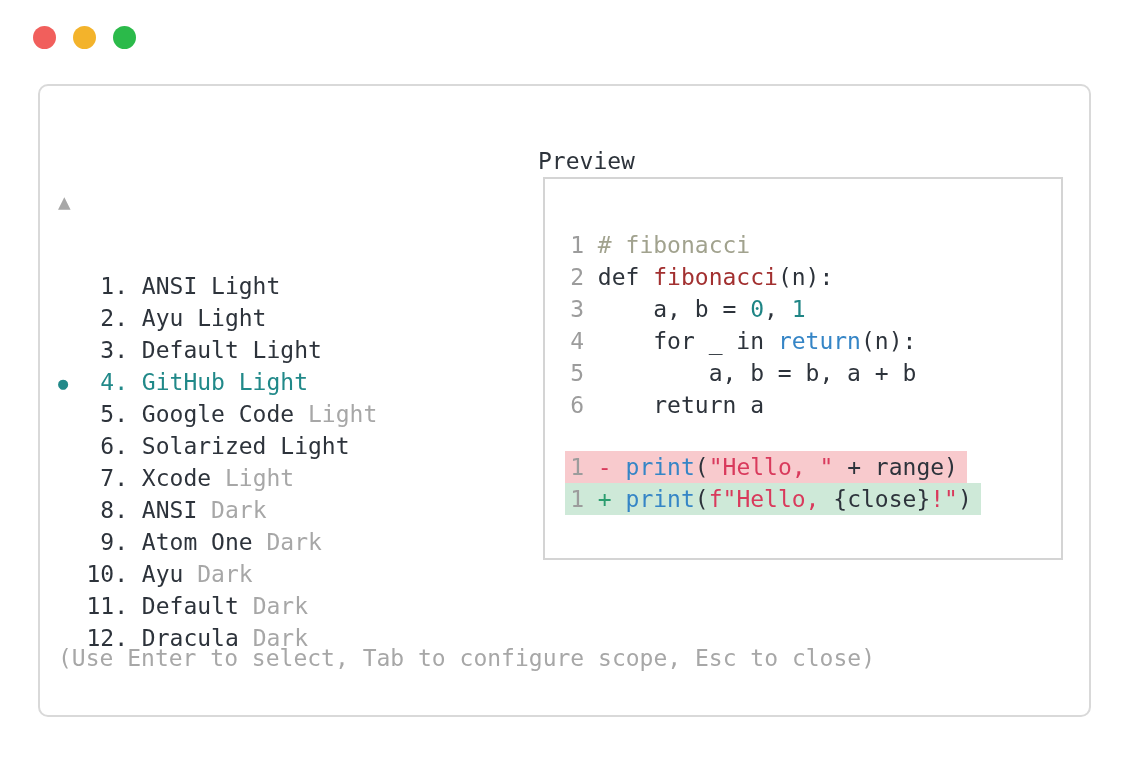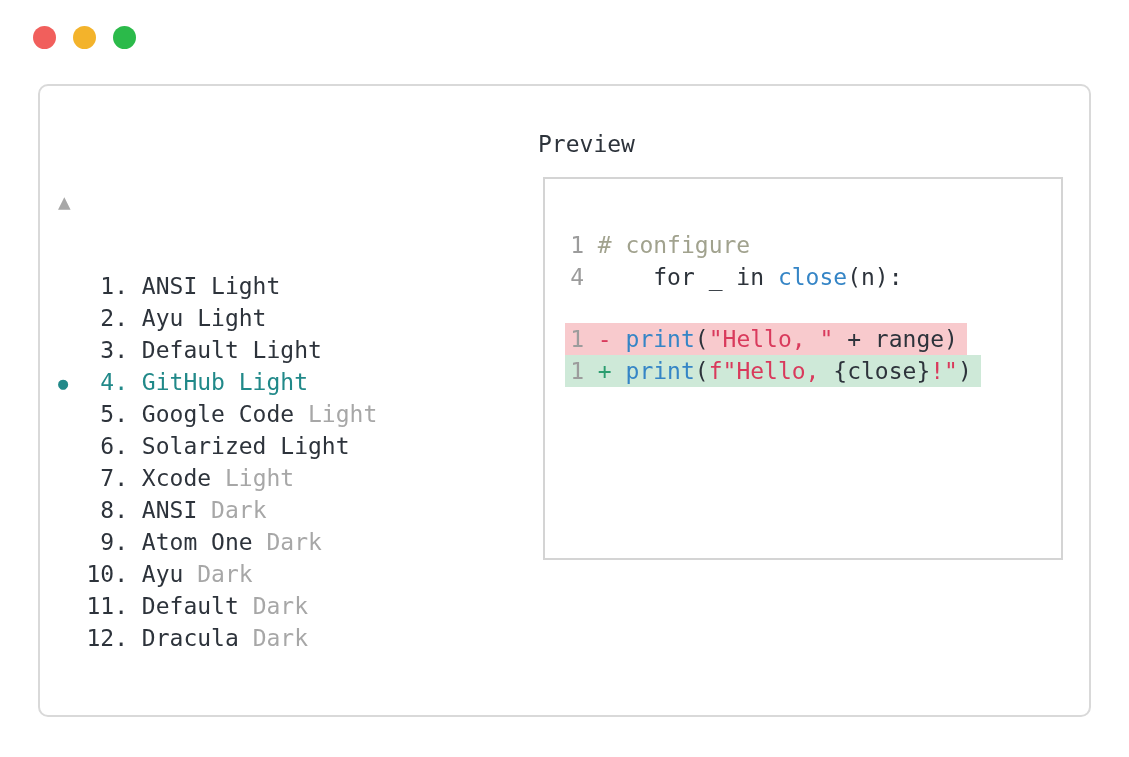--- a/index.html
+++ b/index.html
@@ -22,21 +22,21 @@
     border:2px solid var(--panelBorder);border-radius:10px;background:#fff;
   }
   .left-col{position:absolute;left:18px;top:48px;white-space:pre;}
   .row{height:32px;line-height:32px;white-space:pre;}
   .marker{display:inline-block;width:28px;color:var(--teal);font-size:17px;vertical-align:1px;}
   .num{display:inline-block;width:42px;text-align:right;}
   .name{}
   .suffix{color:var(--muted);}
   .list-row.selected .num,.list-row.selected .name{color:var(--teal);}
   .arrow-up{color:var(--muted);font-size:21px;}
-  .preview-label{position:absolute;left:498px;top:42px;line-height:32px;white-space:pre;}
+  .preview-label{position:absolute;left:498px;top:59px;line-height:32px;white-space:pre;}
   .preview-box{
     position:absolute;left:503px;top:91px;width:520px;height:383px;
     border:2px solid var(--previewBorder);background:#fff;
   }
   .code{margin:50px 0 0 25px;}
   .code-line{height:32px;line-height:32px;white-space:pre;}
   .lineno{display:inline-block;min-width:14px;text-align:right;color:var(--lineno);}
   .spacer{height:30px;}
   .t-fg{color:var(--fg);} .t-comment{color:var(--comment);} .t-func{color:var(--func);}
   .t-call{color:var(--call);} .t-str{color:var(--str);} .t-num{color:var(--num);}
@@ -57,21 +57,26 @@
   <div class="left-col">
     <div class="row arrow-up">▲</div>
     <div><div class="row list-row"><span class="marker"> </span><span class="num">1.</span><span class="name"> ANSI Light</span></div><div class="row list-row"><span class="marker"> </span><span class="num">2.</span><span class="name"> Ayu Light</span></div><div class="row list-row"><span class="marker"> </span><span class="num">3.</span><span class="name"> Default Light</span></div><div class="row list-row selected"><span class="marker">●</span><span class="num">4.</span><span class="name"> GitHub Light</span></div><div class="row list-row"><span class="marker"> </span><span class="num">5.</span><span class="name"> Google Code</span><span class="suffix"> Light</span></div><div class="row list-row"><span class="marker"> </span><span class="num">6.</span><span class="name"> Solarized Light</span></div><div class="row list-row"><span class="marker"> </span><span class="num">7.</span><span class="name"> Xcode</span><span class="suffix"> Light</span></div><div class="row list-row"><span class="marker"> </span><span class="num">8.</span><span class="name"> ANSI</span><span class="suffix"> Dark</span></div><div class="row list-row"><span class="marker"> </span><span class="num">9.</span><span class="name"> Atom One</span><span class="suffix"> Dark</span></div><div class="row list-row"><span class="marker"> </span><span class="num">10.</span><span class="name"> Ayu</span><span class="suffix"> Dark</span></div><div class="row list-row"><span class="marker"> </span><span class="num">11.</span><span class="name"> Default</span><span class="suffix"> Dark</span></div><div class="row list-row"><span class="marker"> </span><span class="num">12.</span><span class="name"> Dracula</span><span class="suffix"> Dark</span></div></div>
     
   </div>
 
   <div class="preview-label">Preview</div>
 
   <div class="preview-box">
     <div class="code">
-        <div class="code-line"><span class="lineno">1</span><span> </span><span class="t-comment"># configure</span></div>
-        <div class="code-line"><span class="lineno">4</span><span> </span><span class="t-fg">    for _ in </span><span class="t-call">close</span><span class="t-fg">(n):</span></div>
+        <div class="code-line"><span class="lineno">1</span><span> </span><span class="t-comment"># fibonacci</span></div>
+        <div class="code-line"><span class="lineno">2</span><span> </span><span class="t-fg">def </span><span class="t-func">fibonacci</span><span class="t-fg">(n):</span></div>
+        <div class="code-line"><span class="lineno">3</span><span> </span><span class="t-fg">    a, b = </span><span class="t-num">0</span><span class="t-fg">, </span><span class="t-num">1</span></div>
+        <div class="code-line"><span class="lineno">4</span><span> </span><span class="t-fg">    for _ in </span><span class="t-call">return</span><span class="t-fg">(n):</span></div>
+        <div class="code-line"><span class="lineno">5</span><span> </span><span class="t-fg">        a, b = b, a + b</span></div>
+        <div class="code-line"><span class="lineno">6</span><span> </span><span class="t-fg">    return a</span></div>
         <div class="spacer"></div>
         <div class="code-line"><span class="diff-bg bg-removed"><span class="lineno">1</span><span> </span><span class="sign-removed">-</span><span> </span><span class="t-call">print</span><span class="t-fg">(</span><span class="t-str">"Hello, "</span><span class="t-fg"> + range</span><span class="t-fg">)</span></span></div>
         <div class="code-line"><span class="diff-bg bg-added"><span class="lineno">1</span><span> </span><span class="sign-added">+</span><span> </span><span class="t-call">print</span><span class="t-fg">(</span><span class="t-str">f"Hello, </span><span class="t-fg">{close}</span><span class="t-str">!"</span><span class="t-fg">)</span></span></div>
       </div>
   </div>
 
+  <div class="footer">(Use Enter to select, Tab to configure scope, Esc to close)</div>
 </div>
 
 </body></html>

